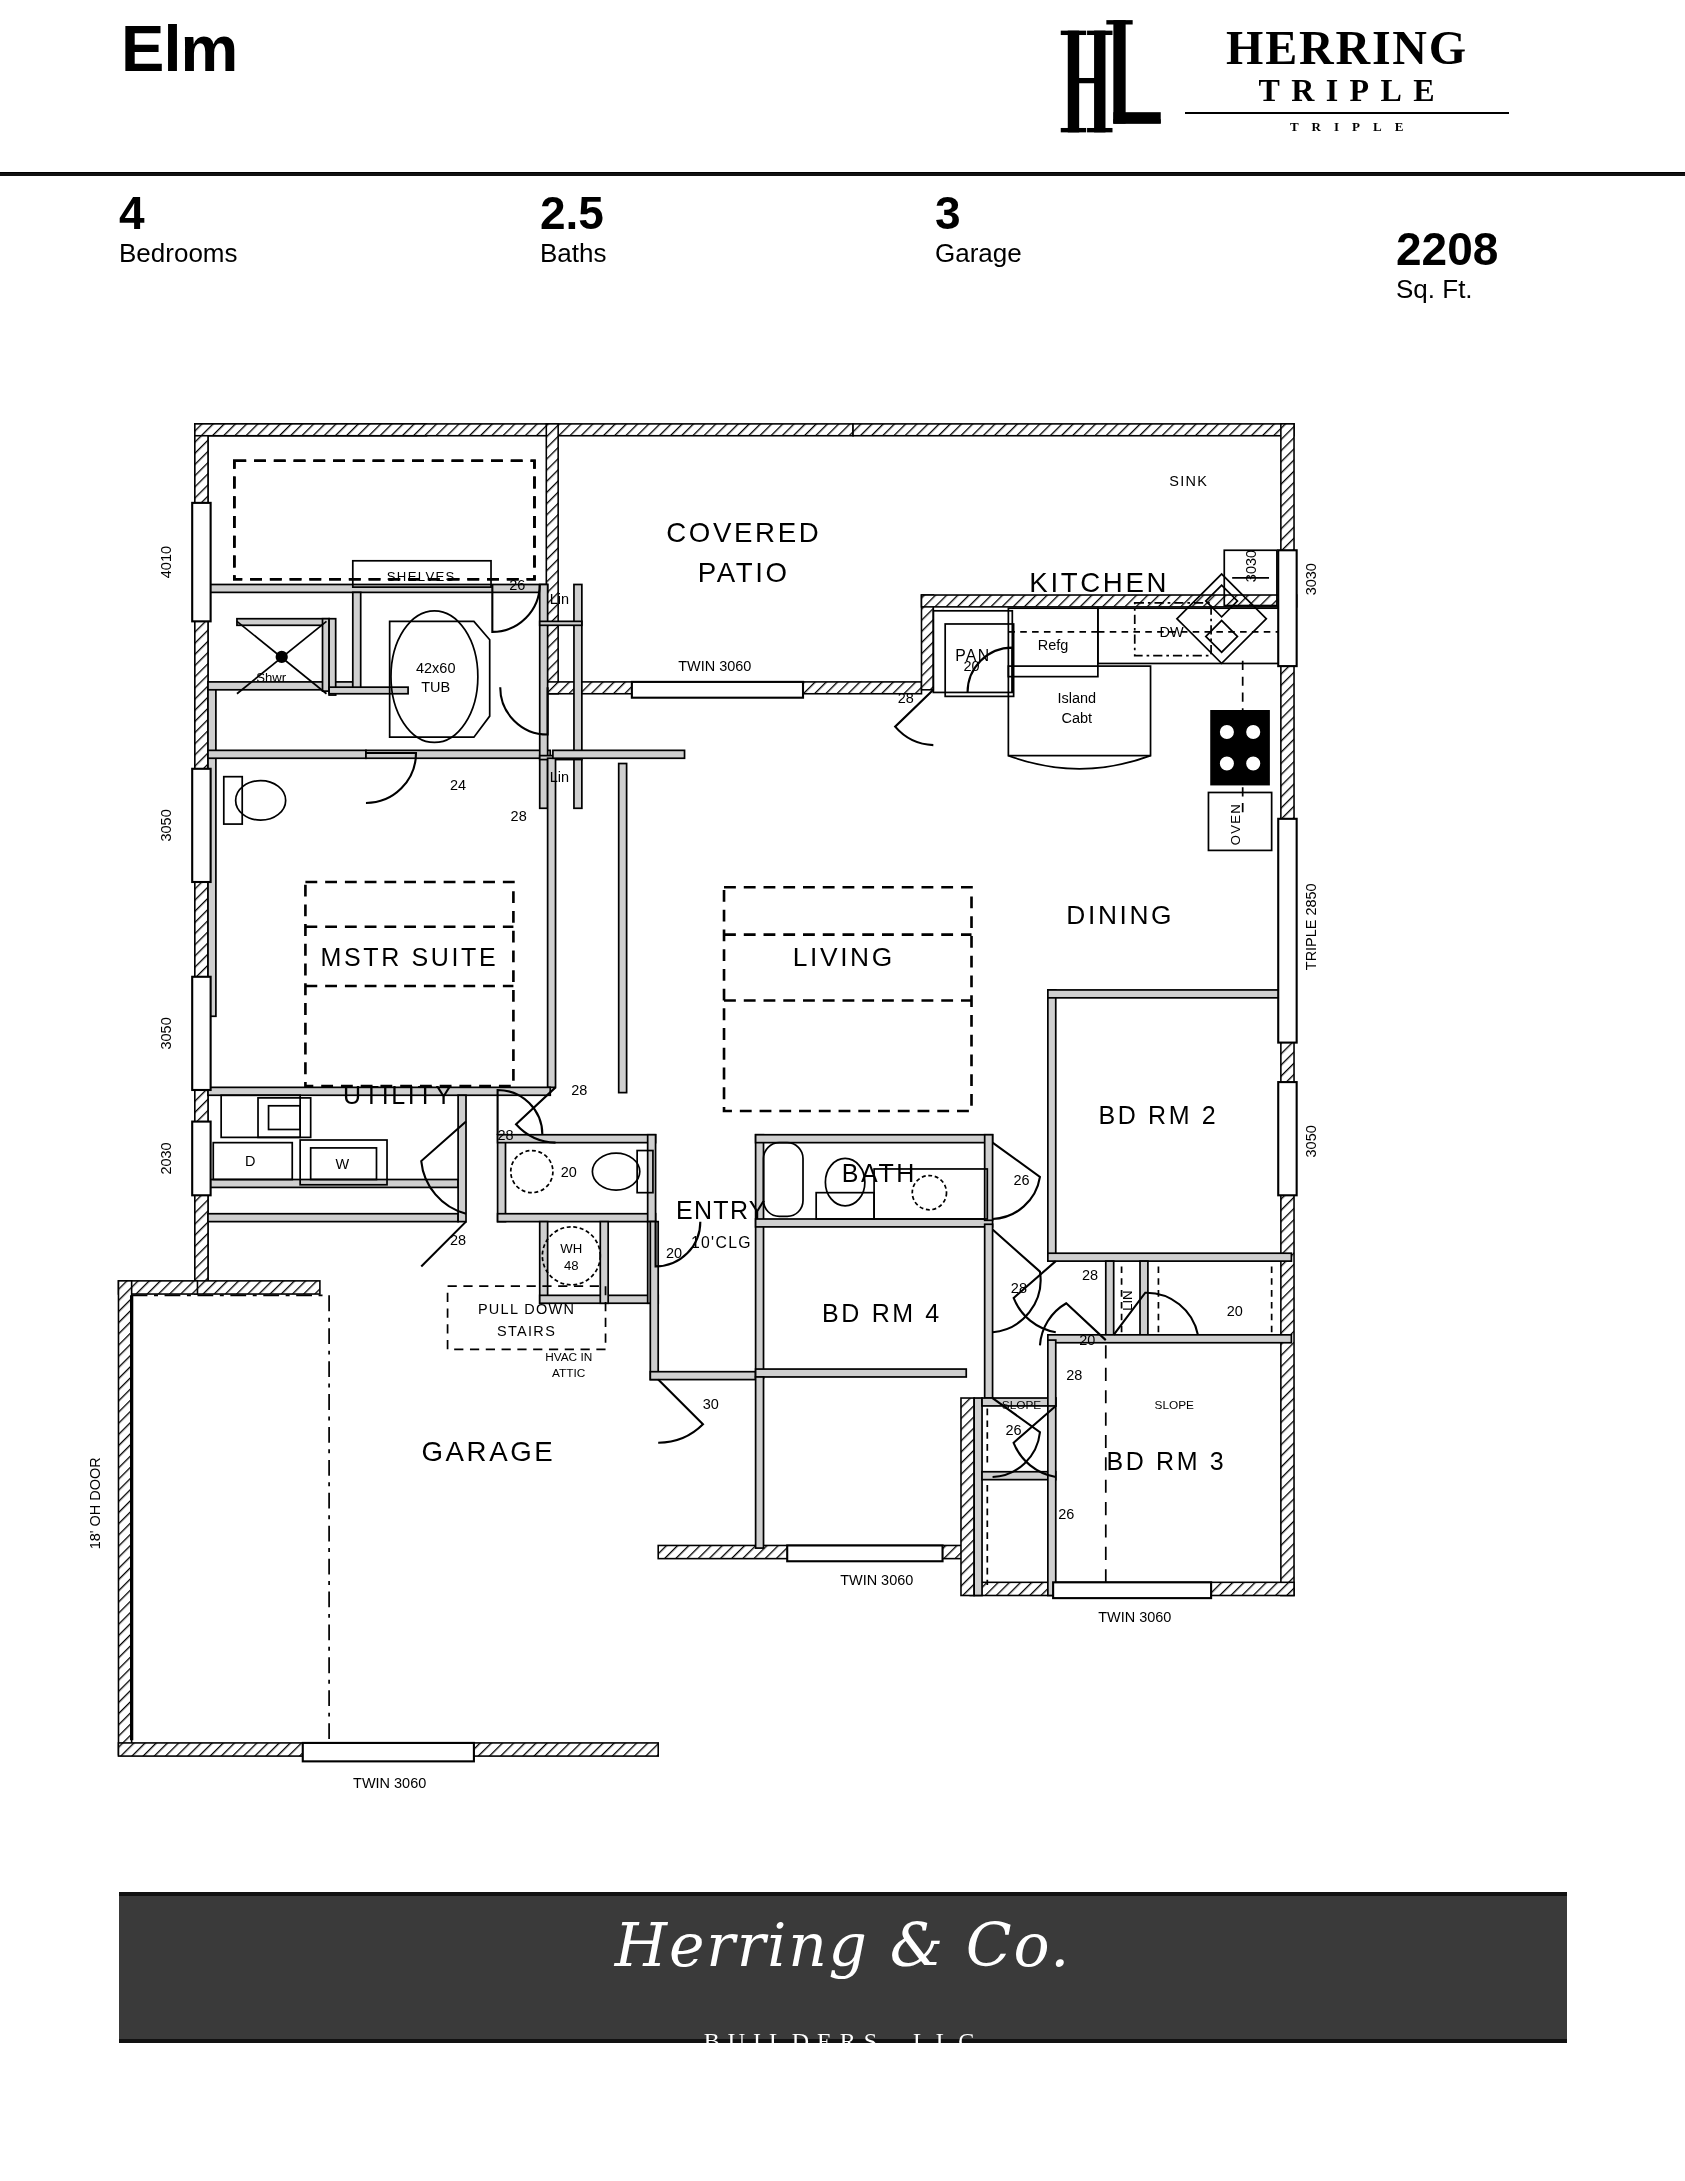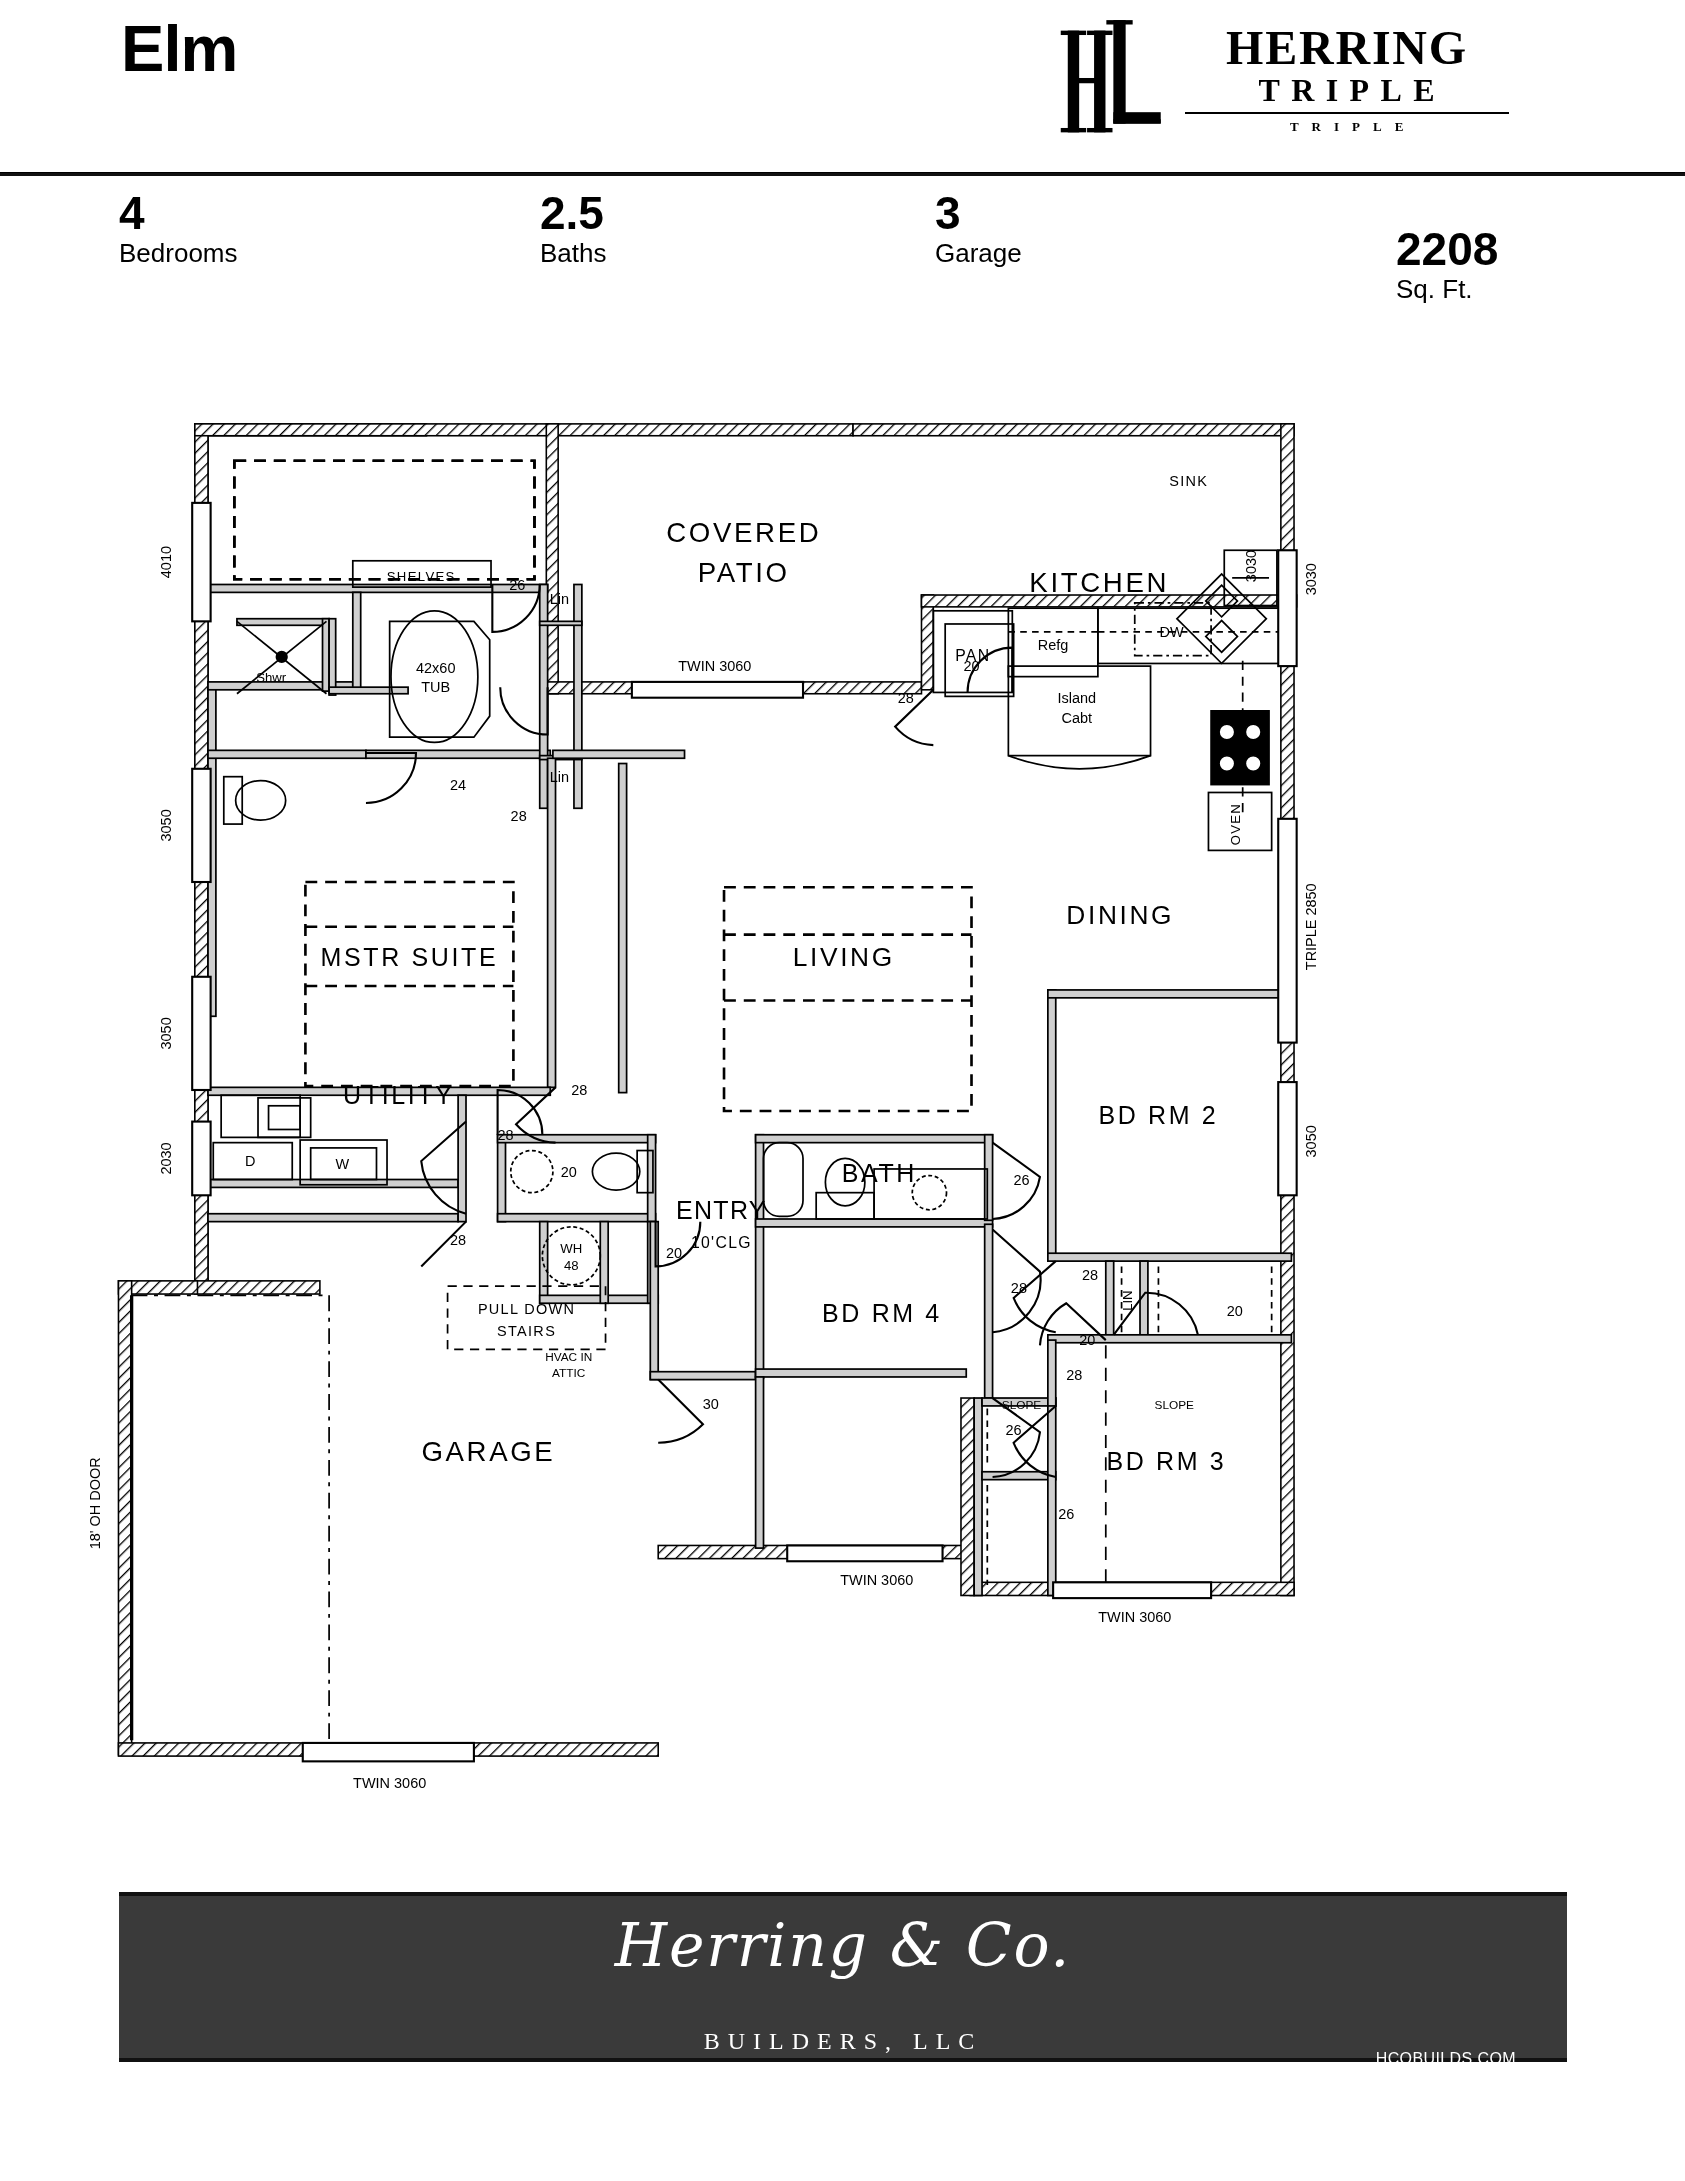--- a/index.html
+++ b/index.html
@@ -110,21 +110,21 @@
     position: absolute;
     left: 0; top: 369px;
     width: 1685px; height: 1492px;
   }
   #plan-svg { display:block; }
 
   
   #footer {
     position: absolute;
     left: 119px; top: 1892px;
-    width: 1448px; height: 170px;
+    width: 1448px; height: 151px;
     background: #3a3a3a;
     border-top: 4.4px solid #111;
     border-bottom: 4.4px solid #111;
   }
   #footer-script {
     position: absolute;
     left: 0; right: 0; top: 19.3px;
     text-align: center;
     color: #fff;
     font-family: "DejaVu Serif", serif;

